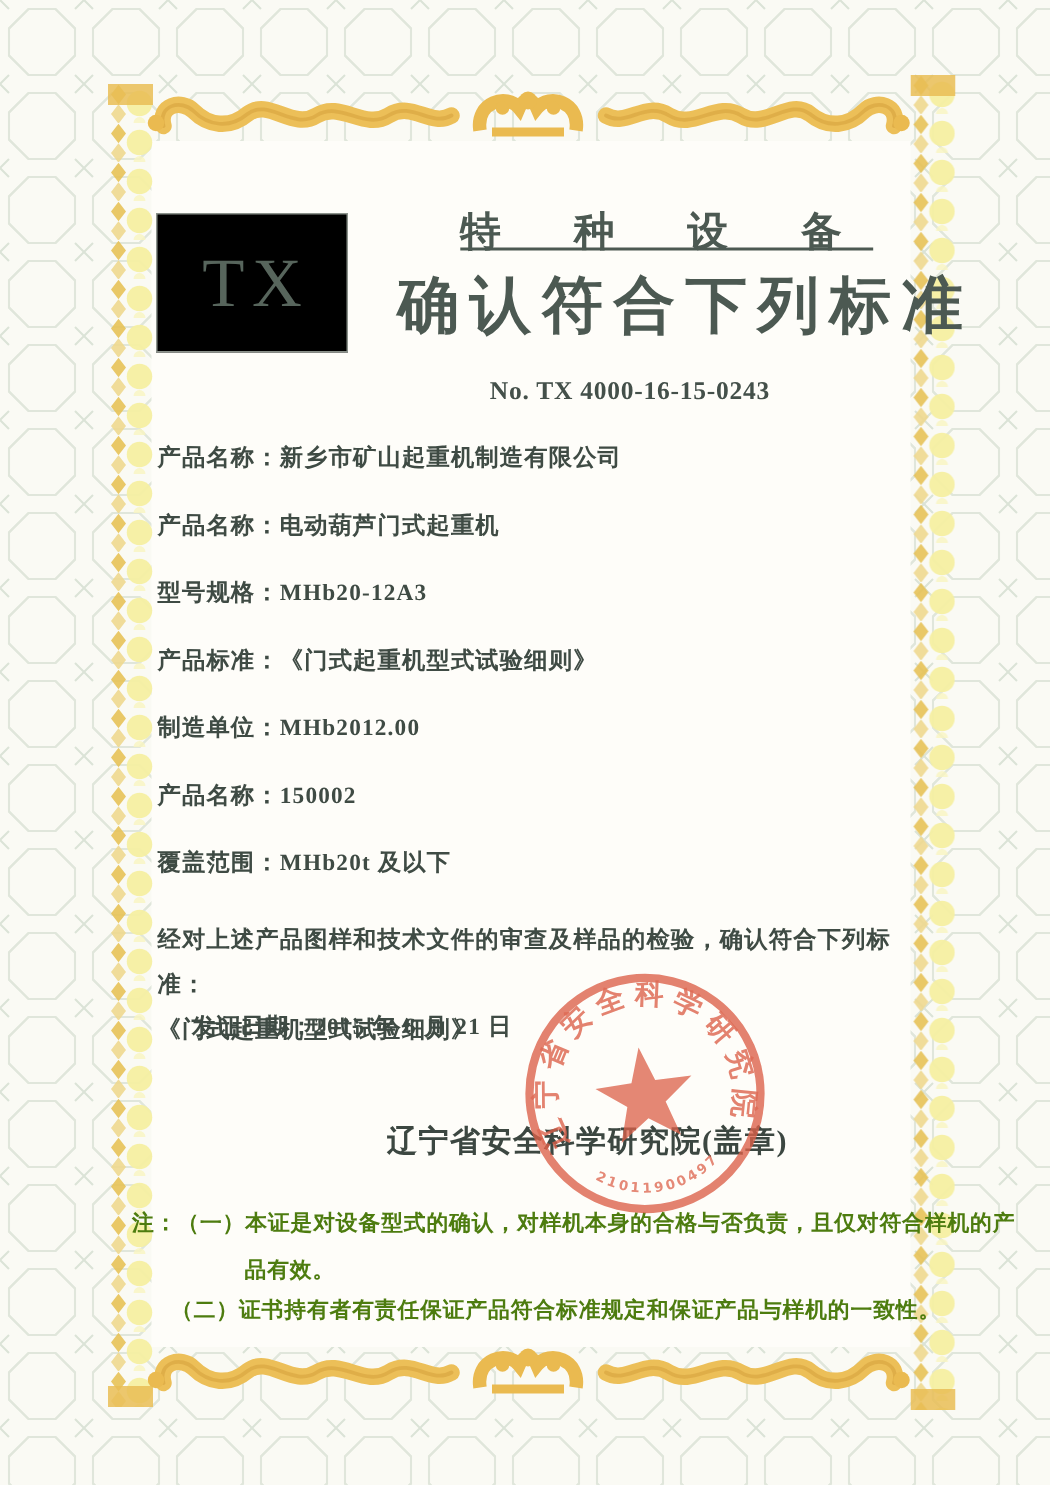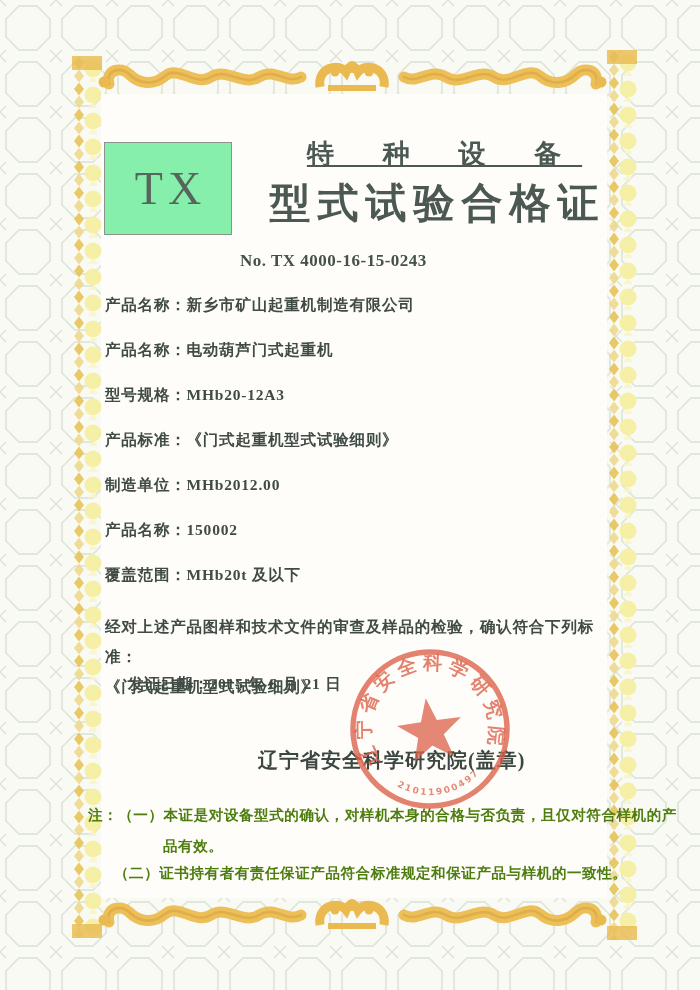--- a/index.html
+++ b/index.html
@@ -16,39 +16,39 @@
   #bg-pattern { left:0; top:0; z-index:0; }
   #paper-panel {
     left:101px; top:94px; width:506px; height:804px;
     background:#fefdf9; z-index:1;
   }
   .deco { z-index:2; }
   #content { left:0; top:0; width:700px; height:990px; z-index:3; }
 
   #tx-box {
     left:104px; top:142px; width:128px; height:93px;
-    border:1.5px solid #8b928b; background:#86efac;
+    border:1.5px solid #8b928b; background:#000000;
     display:flex; align-items:center; justify-content:center;
   }
   #tx-box span {
     font-size:46px; color:#57655c; letter-spacing:5px; padding-left:5px;
   }
   #heading-block { left:258px; top:0; width:352px; text-align:center; }
   #heading-top {
     position:absolute; left:0; top:136px; width:100%;
     font-size:27px; letter-spacing:21px; text-indent:21px;
     color:#4c5952; font-weight:600; white-space:nowrap;text-decoration:underline;
   }
   #heading-main {
     position:absolute; left:0; top:176px; width:100%;
     font-size:41px; letter-spacing:7px; text-indent:7px;
     color:#4c5952; font-weight:600; white-space:nowrap;
   }
   #cert-number {
-    position:absolute; left:240px; top:251px; width:360px; 
+    position:absolute; left:240px; top:251px; width:360px; text-align:center;
     font-size:17px; font-weight:bold; color:#44504a; letter-spacing:0.5px;
   }
   .field {
     position:absolute; left:105px; white-space:nowrap;
     font-size:15.5px; font-weight:bold; color:#3f4b44; letter-spacing:0.8px;
   }
   #statement {
     position:absolute; left:105px; top:612px; width:510px;
     font-size:15.5px; font-weight:bold; color:#3f4b44;
     line-height:30px; letter-spacing:0.8px;
@@ -154,21 +154,21 @@
 </svg>
 
 <div id="content" class="abs">
 
   <div id="tx-box" class="abs">
     <span>TX</span>
   </div>
 
   <div id="heading-block" class="abs">
     <div id="heading-top">特 种 设 备</div>
-    <div id="heading-main">型式试验合格证</div>
+    <div id="heading-main">确认符合下列标准</div>
   </div>
 
   <div id="cert-number">No. TX 4000-16-15-0243</div>
 
   <div class="field" style="top:295px">
     <span>产品名称：</span><span>新乡市矿山起重机制造有限公司</span>
   </div>
   <div class="field" style="top:340px">
     <span>产品名称：</span><span>电动葫芦门式起重机</span>
   </div>

